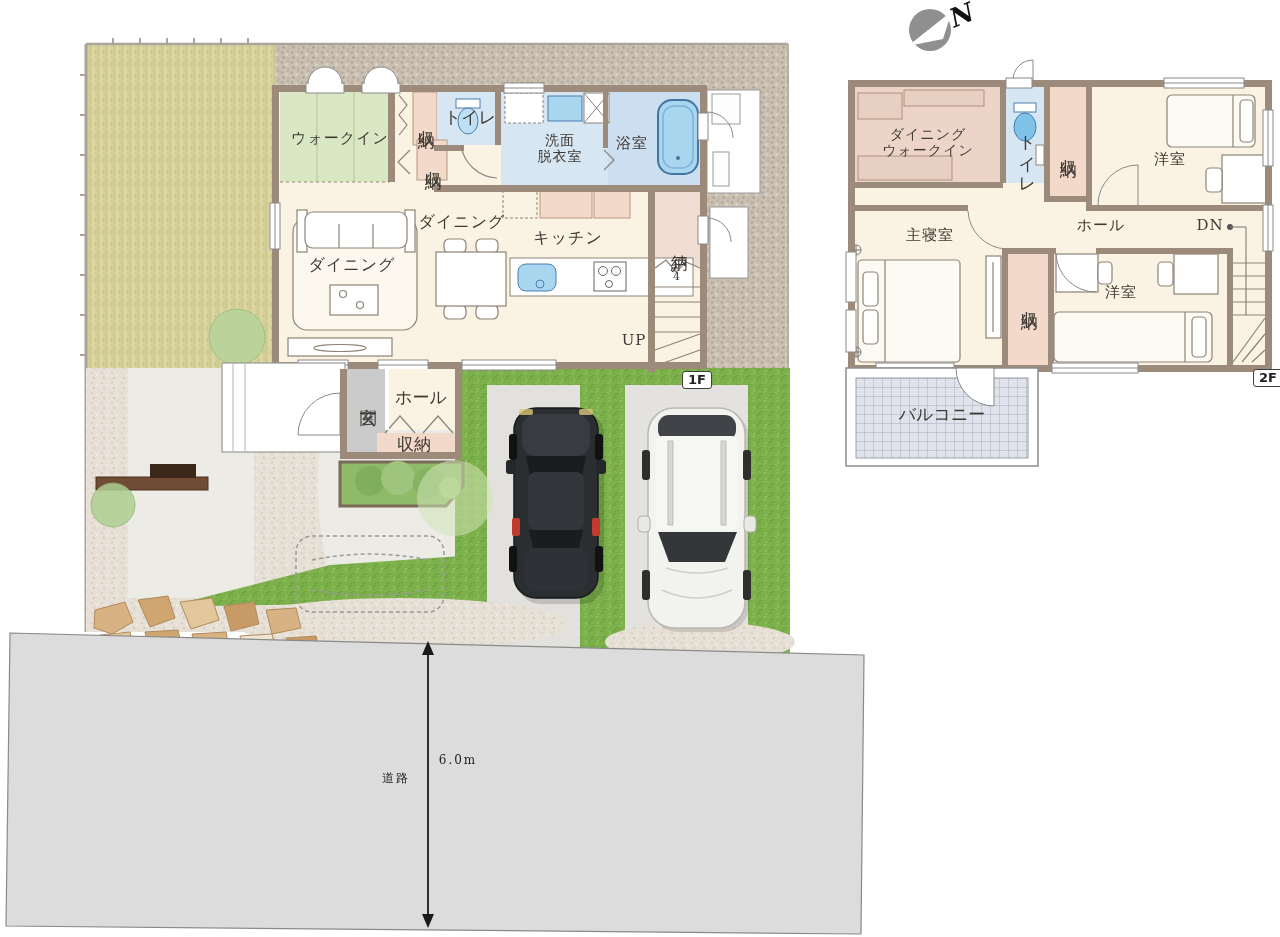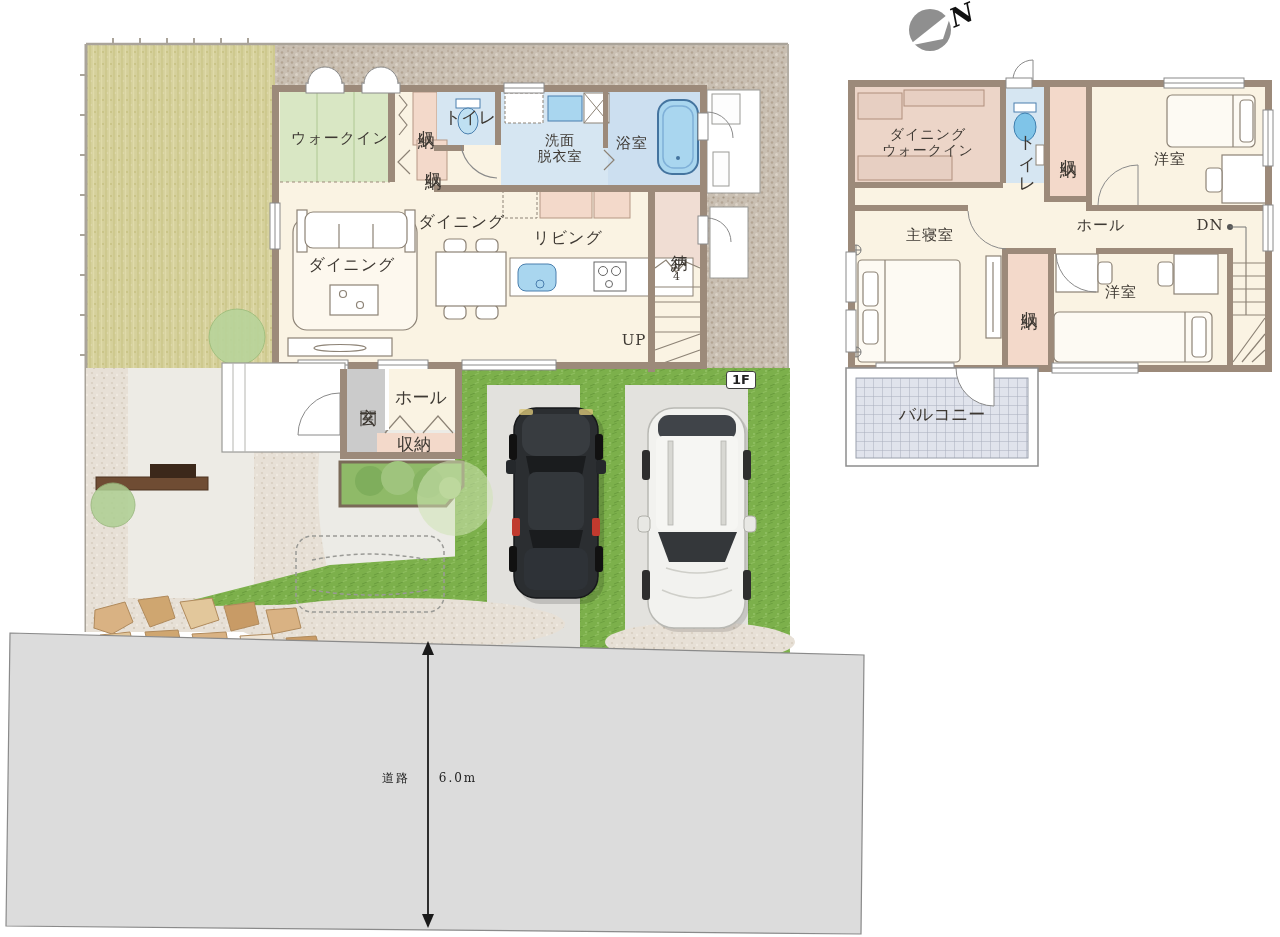--- a/index.html
+++ b/index.html
@@ -9,21 +9,21 @@
   .wall{fill:var(--wall,#9c8a7a);}
   .lbl{position:absolute;transform:translate(-50%,-50%);color:#3e3933;font-size:15px;
        letter-spacing:1px;white-space:nowrap;line-height:1.15;text-align:center;}
   .lbl-sm{font-size:17px;letter-spacing:0;font-family:Liberation Mono, monospace;}
   .lbl-xs{font-size:11px;}
   .lbl-lg{font-size:16px;}
   .vert{writing-mode:vertical-rl;text-orientation:upright;letter-spacing:2px;}
   .two-line span{display:block;font-size:14px;letter-spacing:1px;}
   .badge{position:absolute;transform:translate(-50%,-50%);background:#fff;border:1.5px solid #3c3c3c;
          border-radius:3px;padding:0px 5px 1px 5px;font-family:"DejaVu Sans","Liberation Sans",sans-serif;
-         font-size:13px;font-weight:bold;color:#222;margin-left:44px;}
+         font-size:13px;font-weight:bold;color:#222;}
   .north{position:absolute;transform:translate(-50%,-50%) rotate(-22deg);font-size:26px;font-weight:bold;
          font-style:italic;color:#111;}
   .road-lbl{position:absolute;transform:translate(-50%,-50%);font-size:12px;color:#222;letter-spacing:2px;}
 </style>
 </head>
 <body>
 
 <div id="stage">
 <svg id="plan-svg" width="1280" height="937" viewBox="0 0 1280 937" xmlns="http://www.w3.org/2000/svg">
   <defs>
@@ -420,21 +420,21 @@
 <div class="lbl lbl-sm vert" style="left:425px;top:119px">収納</div>
 <div class="lbl lbl-sm" style="left:470px;top:119px">トイレ</div>
 <div class="lbl lbl-sm vert" style="left:432px;top:160px">収納</div>
 <div class="lbl two-line" style="left:560px;top:148px">
   <span>洗面</span>
   <span>脱衣室</span>
 </div>
 <div class="lbl" style="left:632px;top:144px">浴室</div>
 <div class="lbl lbl-lg" style="left:352px;top:265px">ダイニング</div>
 <div class="lbl lbl-lg" style="left:462px;top:222px">ダイニング</div>
-<div class="lbl lbl-lg" style="left:568px;top:238px">リビング</div>
+<div class="lbl lbl-lg" style="left:568px;top:238px">キッチン</div>
 <div class="lbl lbl-sm vert" style="left:678px;top:243px">納戸</div>
 <div class="lbl lbl-xs" style="left:677px;top:277px">4</div>
 <div class="lbl" style="left:634px;top:341px">UP</div>
 <div class="lbl lbl-sm vert" style="left:367px;top:397px">玄関</div>
 <div class="lbl lbl-sm" style="left:421px;top:399px">ホール</div>
 <div class="lbl lbl-sm" style="left:414px;top:446px">収納</div>
 <div class="badge" style="left:697px;top:380px">1F</div>
 
 <div class="lbl two-line" style="left:928px;top:142px">
   <span>ダイニング</span>
@@ -445,15 +445,15 @@
 <div class="lbl" style="left:1170px;top:160px">洋室</div>
 <div class="lbl" style="left:930px;top:236px">主寝室</div>
 <div class="lbl" style="left:1101px;top:226px">ホール</div>
 <div class="lbl" style="left:1210px;top:226px">DN</div>
 <div class="lbl lbl-sm vert" style="left:1028px;top:300px">収納</div>
 <div class="lbl" style="left:1121px;top:293px">洋室</div>
 <div class="lbl lbl-sm" style="left:942px;top:416px">バルコニー</div>
 <div class="badge" style="left:1268px;top:378px">2F</div>
 
 <div class="road-lbl" style="left:396px;top:778px">道路</div>
-<div class="road-lbl" style="left:458px;top:778px">6.0m</div>
+<div class="road-lbl" style="left:458px;top:760px">6.0m</div>
 <div class="north" style="left:962px;top:15px">N</div>
 </div>
 
 </body></html>

